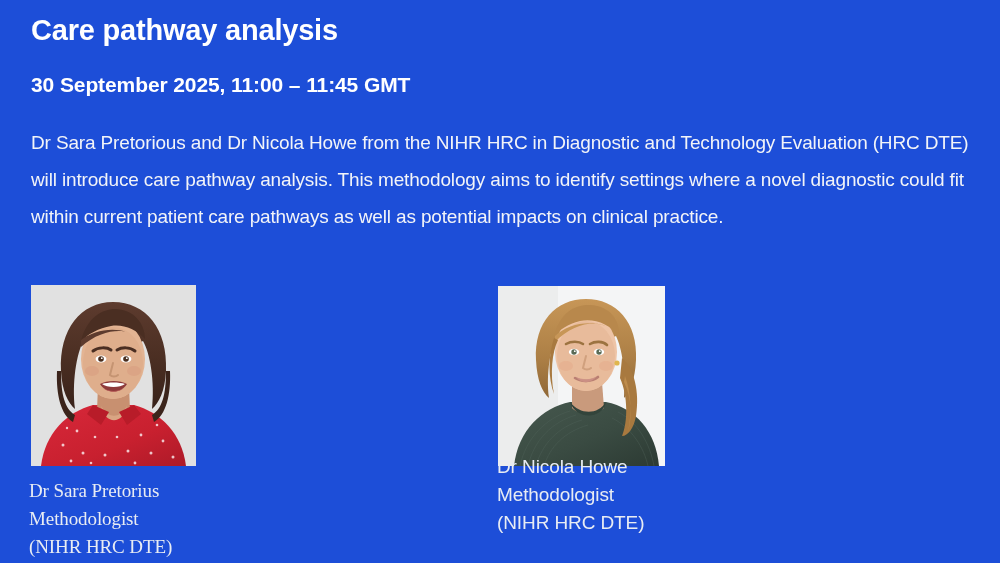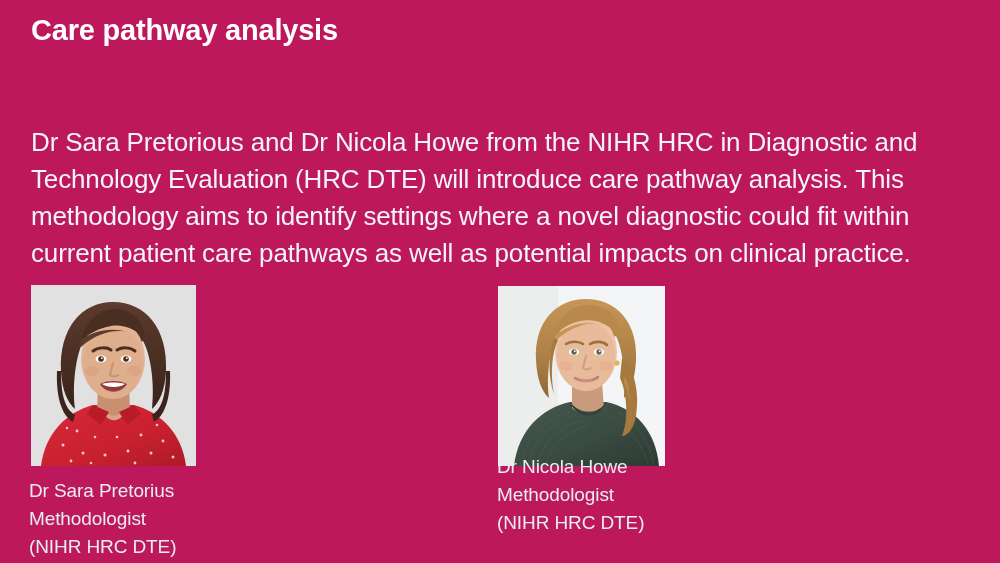--- a/index.html
+++ b/index.html
@@ -11,21 +11,21 @@
     height: 563px;
     overflow: hidden;
     background: #1a4078;
     font-family: "Liberation Sans", sans-serif;
     -webkit-font-smoothing: antialiased;
   }
   .slide {
     position: relative;
     width: 1000px;
     height: 563px;
-    background: #be185d;
+    background: #1d4ed8;
     box-sizing: border-box;
   }
 
   
   .title {
     position: absolute;
     left: 31px;
     top: 12px;
     font-size: 29px;
     font-weight: bold;
@@ -45,21 +45,21 @@
     line-height: 28px;
     white-space: nowrap;
   }
 
   
   .body-text {
     position: absolute;
     left: 31px;
     top: 124px;
     width: 938px;
-    font-size: 26px;
+    font-size: 19px;
     font-weight: normal;
     color: #f2f4f8;
     line-height: 37px;
     letter-spacing: -0.15px;
   }
 
   
   .photo {
     position: absolute;
     overflow: hidden;
@@ -84,31 +84,32 @@
 
   
   .caption {
     position: absolute;
     font-size: 19px;
     color: #e8ecf3;
     line-height: 28px;
     letter-spacing: -0.1px;
     white-space: nowrap;
   }
-  .caption-1 { left: 29px; top: 477px; }
+  .caption-1 { left: 29px; top: 477px; font-family: Liberation Serif, serif; }
   .caption-2 { left: 497px; top: 453px; }
   .caption .line { display: block; }
 </style>
 </head>
 <body>
 
 <div class="slide">
 
   <div class="title">Care pathway analysis</div>
 
+  <div class="subtitle">30 September 2025, 11:00 – 11:45 GMT</div>
 
   <div class="body-text">Dr Sara Pretorious and Dr Nicola Howe from the NIHR HRC in Diagnostic and Technology Evaluation (HRC DTE) will introduce care pathway analysis. This methodology aims to identify settings where a novel diagnostic could fit within current patient care pathways as well as potential impacts on clinical practice.</div>
 
   <div class="photo photo-1">
     <svg viewBox="0 0 165 181" preserveAspectRatio="xMidYMid slice">
       <defs>
         <clipPath id="clip1">
             <rect x="0" y="0" width="165" height="181"></rect>
           </clipPath>
         <linearGradient id="hair1" x1="0" y1="0" x2="0" y2="1">

